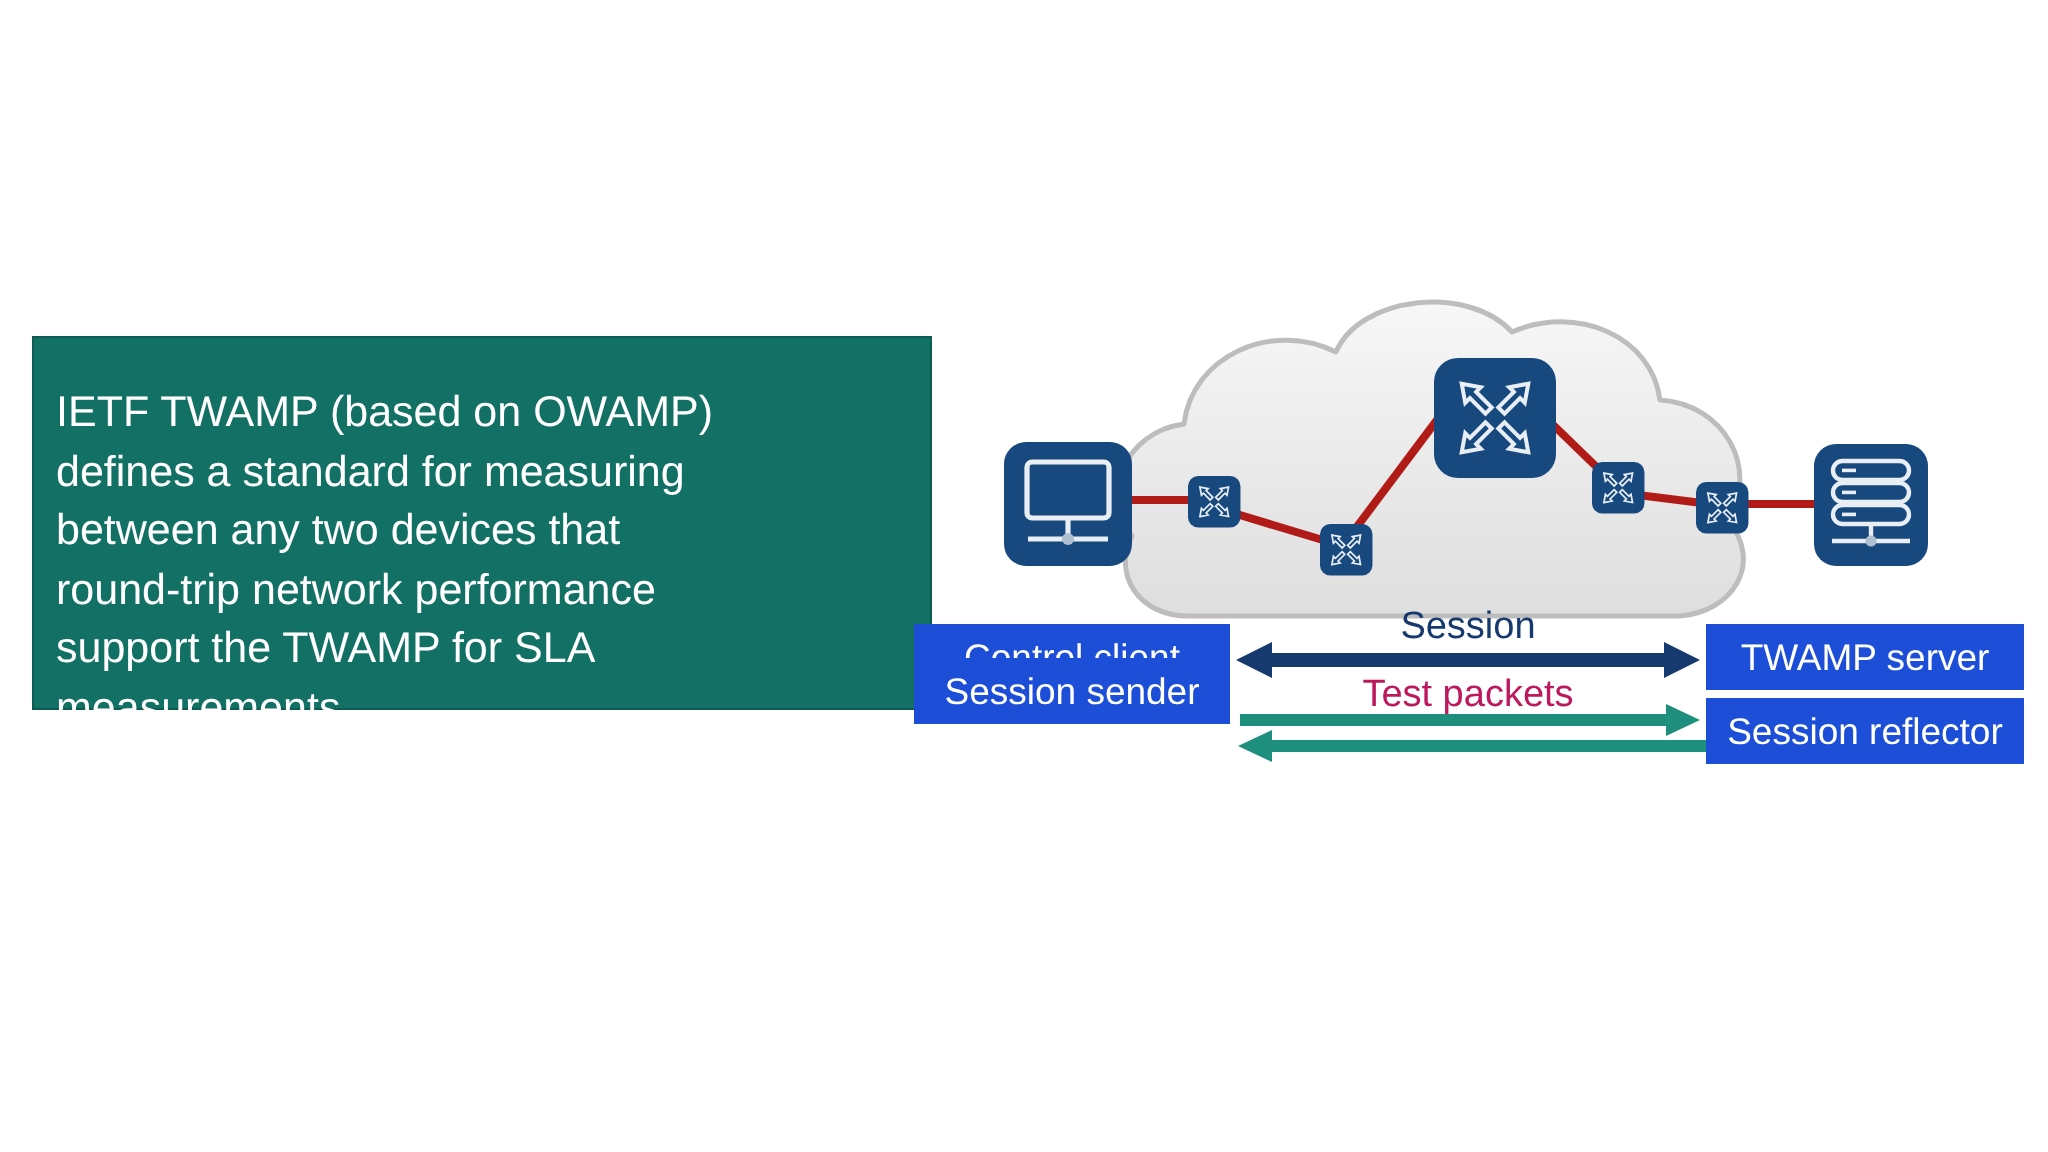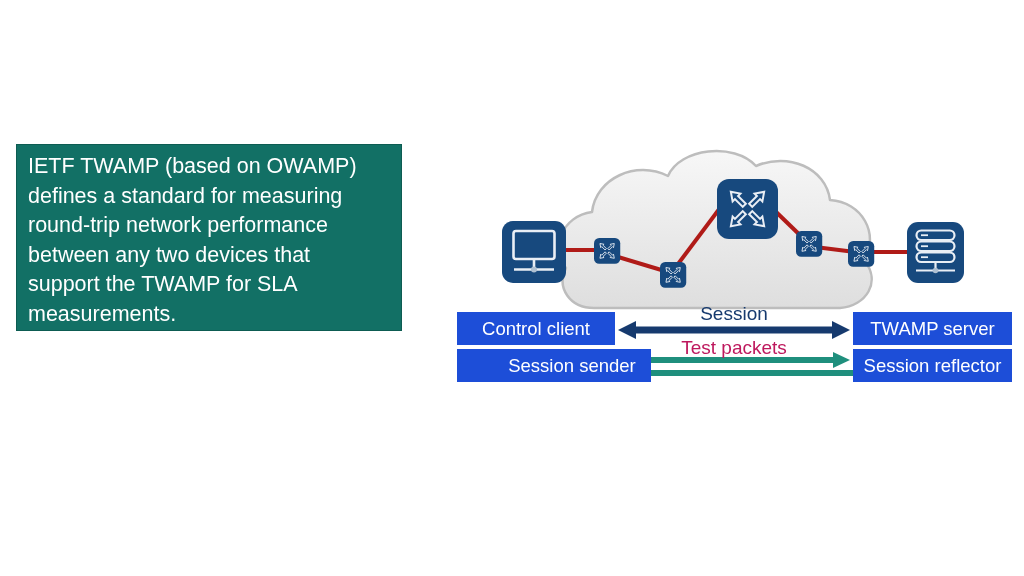--- a/index.html
+++ b/index.html
@@ -3,23 +3,23 @@
 <meta charset="utf-8">
 <style>
   html,body { margin:0; padding:0; background:#ffffff; }
   .canvas {
     position:relative; width:1024px; height:576px;
     background:#ffffff; overflow:hidden;
     font-family:"Liberation Sans", sans-serif;
   }
   
   .callout {
-    position:absolute; left:16px; top:144px; width:386px; height:187px;
+    position:absolute; left:16px; top:168px; width:450px; height:187px;
     background:#127065; border:1px solid #0d5c52; box-sizing:border-box;
-    color:#ffffff; padding:7px 10px 0 11px;
+    color:#ffffff; padding:23px 10px 0 11px;
   }
   .callout .line {
     font-size:21.5px; line-height:29.5px; white-space:nowrap;
   }
   
   .diagram-svg { position:absolute; left:0; top:0; width:1024px; height:576px; }
   
   .role-box {
     position:absolute; width:158px; height:33px; background:#1d4ed8;
     color:#ffffff; font-size:18.5px; display:flex; align-items:center; justify-content:center;
@@ -35,22 +35,22 @@
   .flow-label.test { top:337px; color:#be185d; }
 </style>
 </head>
 <body>
 
 <div class="canvas">
 
   <div class="callout">
     <div class="line">IETF TWAMP (based on OWAMP)</div>
     <div class="line">defines a standard for measuring</div>
+    <div class="line">between any two devices that</div>
     <div class="line">round-trip network performance</div>
-    <div class="line">between any two devices that</div>
     <div class="line">support the TWAMP for SLA</div>
     <div class="line">measurements.</div>
   </div>
 
   <svg class="diagram-svg" viewBox="0 0 1024 576" xmlns="http://www.w3.org/2000/svg">
     <defs>
       <linearGradient id="cloudGrad" x1="0" y1="0" x2="0" y2="1">
         <stop offset="0" stop-color="#f7f7f7"></stop>
         <stop offset="1" stop-color="#dedede"></stop>
       </linearGradient>
@@ -124,20 +124,20 @@
       <line x1="620" y1="360" x2="836" y2="360" stroke="#1f8f7d" stroke-width="6"></line>
       <polygon points="850,360 833,352 833,368"></polygon>
     </g>
     <g fill="#1f8f7d">
       <line x1="633" y1="373" x2="856" y2="373" stroke="#1f8f7d" stroke-width="6"></line>
       <polygon points="619,373 636,365 636,381"></polygon>
     </g>
   </svg>
 
   <div class="role-box" style="left:457px; top:312px;">Control client</div>
-  <div class="role-box" style="left:457px; top:349px;padding-left:36px;">Session sender</div>
+  <div class="role-box" style="left:457px; top:329px;">Session sender</div>
   <div class="role-box right" style="left:853px; top:312px;">TWAMP server</div>
   <div class="role-box right" style="left:853px; top:349px;">Session reflector</div>
 
   <div class="flow-label control">Session</div>
   <div class="flow-label test">Test packets</div>
 
 </div>
 
 </body></html>

